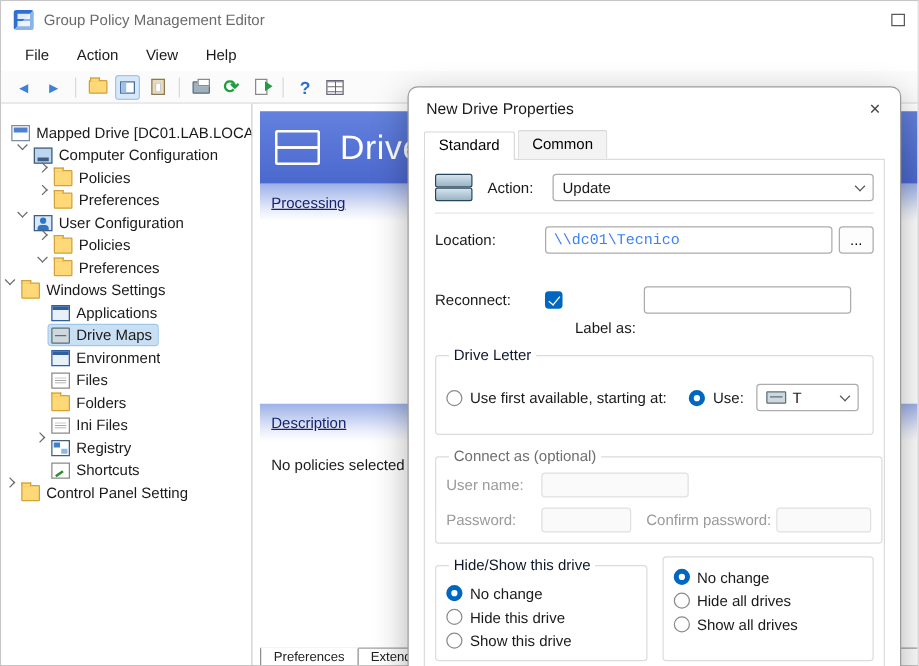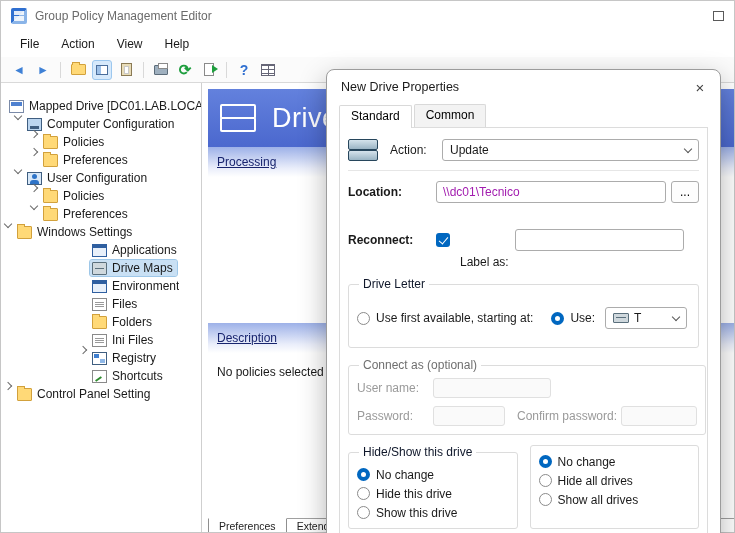--- a/index.html
+++ b/index.html
@@ -43,21 +43,21 @@
   .mini-export::after{content:"";position:absolute;right:-5px;bottom:2px;width:0;height:0;
     border-left:6px solid #1e9e3e;border-top:4px solid transparent;border-bottom:4px solid transparent;}
   .mini-grid{width:14px;height:12px;border:1px solid #667;
     background:linear-gradient(#667 0 1px,transparent 1px) 0 4px/100% 4px repeat-y,
                linear-gradient(90deg,transparent 0 6px,#667 6px 7px,transparent 7px) ,#fff;}
 
   
   .tree{position:absolute;left:0;top:82px;width:201px;bottom:0;background:#fff;
     border-right:1px solid #cfcfcf;padding-top:6px;overflow:hidden;white-space:nowrap;}
   .trow{display:flex;align-items:center;height:18px;font-size:12px;color:#1a1a1a;cursor:default;}
-  .ind0{padding-left:6px}.ind1{padding-left:10px}.ind2{padding-left:26px}.ind3{}.ind4{padding-left:75px}
+  .ind0{padding-left:6px}.ind1{padding-left:10px}.ind2{padding-left:26px}.ind3{}.ind4{padding-left:24px}
   .chev{width:14px;height:14px;display:flex;align-items:center;justify-content:center;flex:none;}
   .chev::before{content:"";width:5px;height:5px;border-right:1.3px solid #6b6b6b;border-bottom:1.3px solid #6b6b6b;}
   .chev.right::before{transform:rotate(-45deg);}
   .chev.down::before{transform:rotate(45deg);}
   .chev.none::before{display:none;}
   .rowin{display:flex;align-items:center;padding:1px 4px 1px 2px;border-radius:2px;margin-top:16px;}
   .trow.selected .rowin{background:#c9e0f4;outline:1px solid #9ec7e8;}
   .ti{width:15px;height:13px;margin-right:5px;flex:none;position:relative;}
   .ti-folder{background:#ffd977;border:1px solid #d2a13c;border-radius:1px;}
   .ti-folder::before{content:"";position:absolute;top:-3px;left:-1px;width:6px;height:2px;
@@ -114,29 +114,29 @@
     margin-right:2px;border-radius:2px 2px 0 0;cursor:default;}
   .dtab.active{background:#fff;position:relative;top:1px;padding-bottom:5px;}
   .dlg-page{margin:0 12px;border:1px solid #dcdcdc;padding:10px 8px 10px 8px;background:#fff;}
   .frow{display:flex;align-items:center;margin-bottom:8px;font-size:12px;color:#1a1a1a;}
   .drive-icon-lg{width:33px;height:24px;position:relative;margin-right:9px;flex:none;}
   .drive-icon-lg::before{content:"";position:absolute;left:0;right:3px;top:1px;height:9px;
     border:1.5px solid #27465c;background:linear-gradient(#d5e3ec,#9ab4c4);border-radius:2px;}
   .drive-icon-lg::after{content:"";position:absolute;left:0;right:3px;bottom:1px;height:9px;
     border:1.5px solid #27465c;background:linear-gradient(#d5e3ec,#9ab4c4);border-radius:2px;}
   .lab-action{width:52px;}
-  .lab-88{width:88px;flex:none;font-weight:bold;}
+  .lab-88{width:88px;flex:none;}
   .select{display:flex;align-items:center;height:22px;border:1px solid #acacac;border-radius:3px;
     background:#fff;padding:0 7px;font-size:12px;}
   .select .caret{margin-left:auto;width:6px;height:6px;border-right:1.4px solid #555;border-bottom:1.4px solid #555;
     transform:rotate(45deg);margin-top:-3px;}
   .grow{flex:1;}
   .sep-line{border:none;border-top:1px solid #e6e6e6;margin:2px 0 10px;}
   .tinput{height:22px;border:1px solid #acacac;border-radius:3px;font-size:12px;padding:0 6px;
-    font-family:Liberation Sans, sans-serif;background:#fff;color:#a21caf;outline:none;}
+    font-family:Liberation Mono, monospace;background:#fff;color:#3b82f6;outline:none;}
   .browse-btn{width:28px;height:22px;margin-left:5px;border:1px solid #acacac;border-radius:3px;
     background:#fdfdfd;font-size:12px;line-height:1;cursor:pointer;}
   .checkbox{width:14px;height:14px;border-radius:3px;background:#0067c0;position:relative;flex:none;}
   .checkbox::after{content:"";position:absolute;left:4.5px;top:1.5px;width:4px;height:8px;
     border-right:1.6px solid #fff;border-bottom:1.6px solid #fff;transform:rotate(40deg);}
   .lab-labelas{width:55px;margin-left:10px;flex:none;margin-top:44px;}
   fieldset{border:1px solid #dcdcdc;border-radius:3px;margin:0 0 10px;padding:6px 8px;}
   fieldset legend{font-size:12px;padding:0 4px;margin-left:2px;color:#0f172a;}
   .fs-driveletter .frow{margin:10px 0 12px;}
   .radio{width:13px;height:13px;border-radius:50%;border:1px solid #8b8b8b;background:#fff;flex:none;margin-right:6px;}

